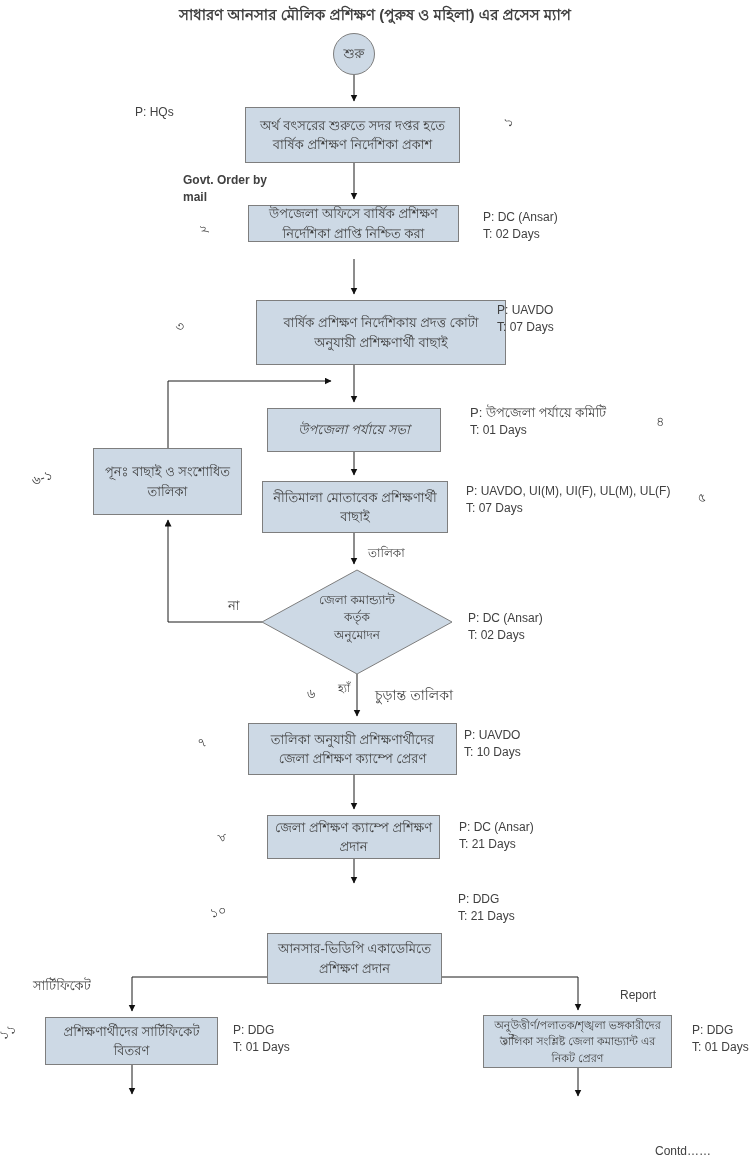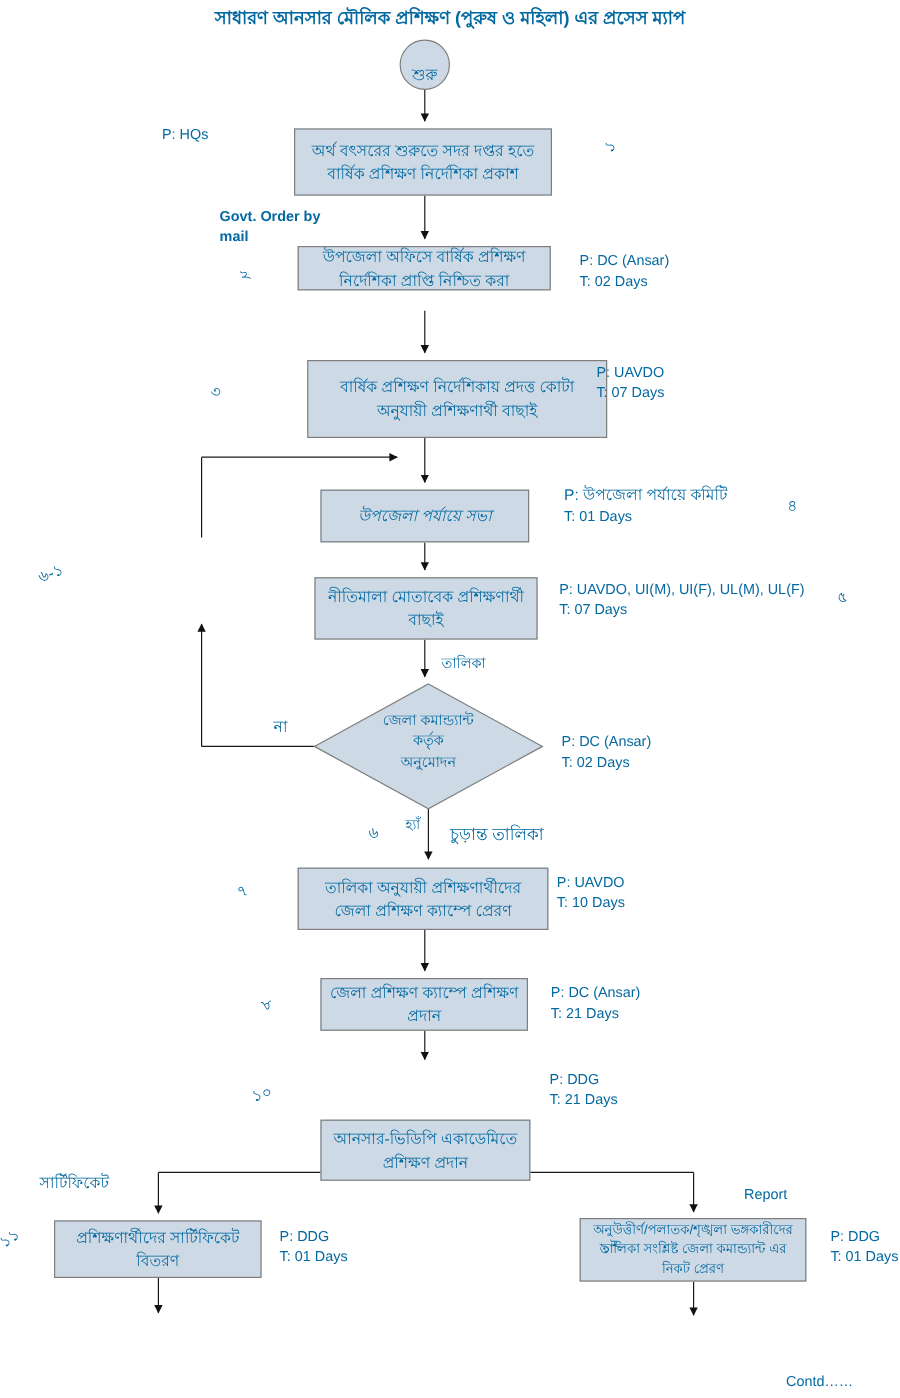--- a/index.html
+++ b/index.html
@@ -1,24 +1,24 @@
 <!DOCTYPE html>
 <html><head>
 <meta charset="utf-8">
 <style>
   html,body{margin:0;padding:0;background:#ffffff;}
   .canvas{position:relative;width:750px;height:1165px;background:#ffffff;
-          font-family:"Liberation Sans","DejaVu Sans",sans-serif;color:#0369a1;overflow:hidden;}
+          font-family:"Liberation Sans","DejaVu Sans",sans-serif;color:#404040;overflow:hidden;}
   .lines{position:absolute;left:0;top:0;}
   .title{position:absolute;top:3px;left:0;width:750px;text-align:center;
          font-weight:bold;font-size:15px;}
   .node{position:absolute;background:#cdd9e5;border:1px solid #7e7e7e;
         display:flex;align-items:center;justify-content:center;text-align:center;
         font-size:13px;line-height:1.5;padding:2px 5px;box-sizing:border-box;}
-  .start{border-radius:50%;font-size:13px;align-items:flex-end;}
+  .start{border-radius:50%;font-size:13px;}
   .dtext{position:absolute;background:none;border:none;font-size:12px;line-height:1.45;}
   .dtext span{display:block;}
   .ann{position:absolute;font-size:12px;line-height:1.4;white-space:nowrap;}
   .ann span{display:block;}
   .bold{font-weight:bold;white-space:normal;width:100px;}
   .num{position:absolute;font-size:13px;}
 </style>
 </head>
 <body>
 
@@ -69,20 +69,23 @@
   </div>
 
   <div class="node" style="left:230px;top:300px;width:250px;height:65px;margin-left:26px;">
     <span>বার্ষিক প্রশিক্ষণ নির্দেশিকায় প্রদত্ত কোটা অনুযায়ী প্রশিক্ষণার্থী বাছাই</span>
   </div>
 
   <div class="node" style="left:267px;top:408px;width:174px;height:44px;font-style:italic;">
     <span>উপজেলা পর্যায়ে সভা</span>
   </div>
 
+  <div class="node" style="left:93px;top:448px;width:149px;height:67px;">
+    <span>পূনঃ  বাছাই ও সংশোধিত তালিকা</span>
+  </div>
 
   <div class="node" style="left:262px;top:481px;width:186px;height:52px;">
     <span>নীতিমালা মোতাবেক প্রশিক্ষণার্থী বাছাই</span>
   </div>
 
   <div class="dtext" style="left:292px;top:592px;width:130px;text-align:center;">
     <span>জেলা কমান্ড্যান্ট</span>
     <span>কর্তৃক</span>
     <span>অনুমোদন</span>
   </div>

